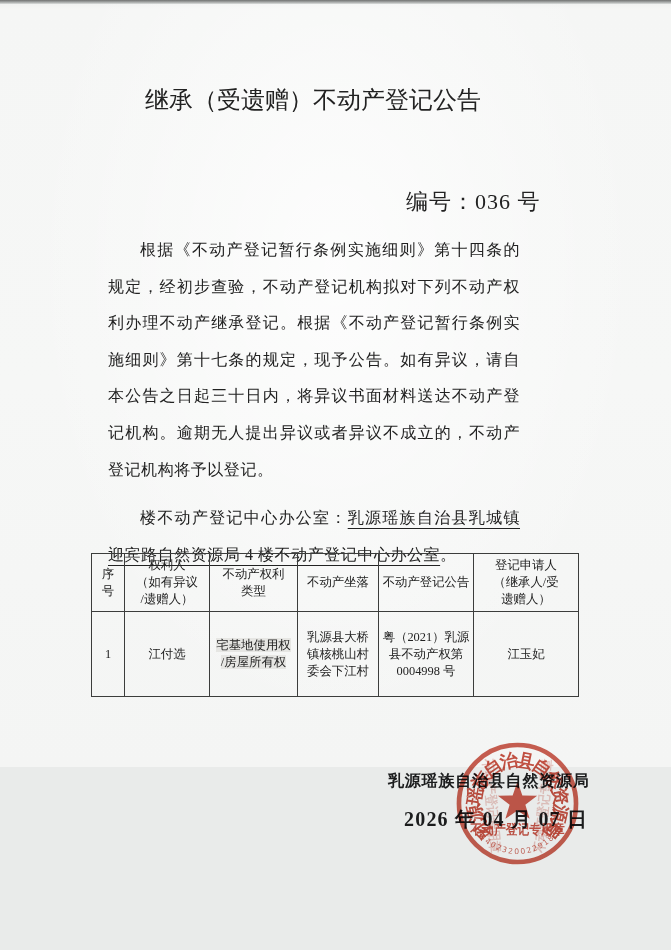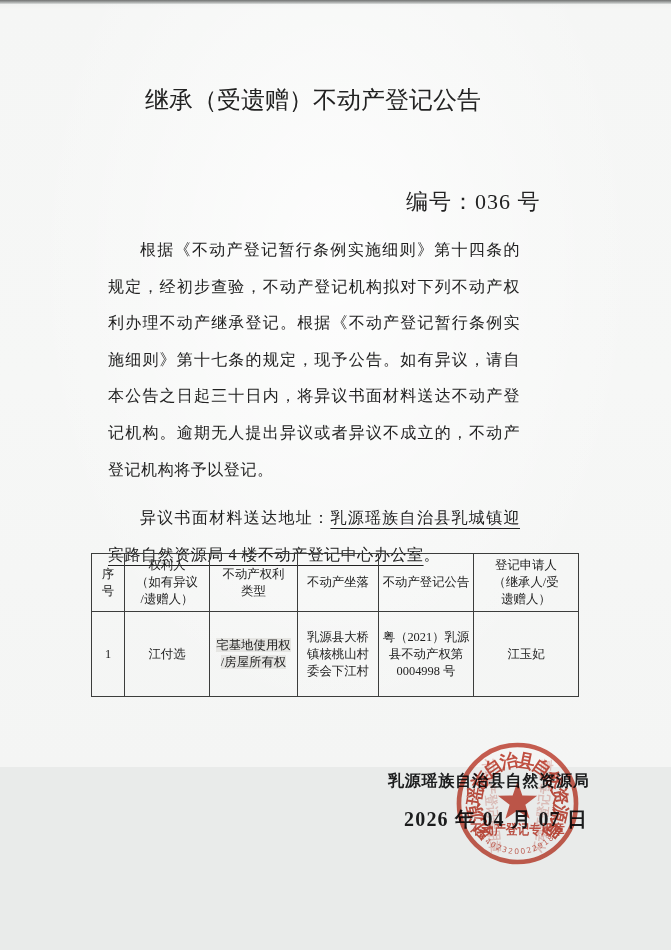--- a/index.html
+++ b/index.html
@@ -74,21 +74,21 @@
 <div class="page">
 
   <div class="scan-edge-top"></div>
 
   <div class="doc-title">继承（受遗赠）不动产登记公告</div>
 
   <div class="doc-number">编号：036 号</div>
 
   <div class="body-text">
       <div class="para"><span>根据《不动产登记暂行条例实施细则》第十四条的规定，经初步查验，不动产登记机构拟对下列不动产权利办理不动产继承登记。根据《不动产登记暂行条例实施细则》第十七条的规定，现予公告。如有异议，请自本公告之日起三十日内，将异议书面材料送达不动产登记机构。逾期无人提出异议或者异议不成立的，不动产登记机构将予以登记。</span></div>
-      <div class="para"><span>异议书面材料送达地址：</span><span class="u">乳源瑶族自治县乳城镇迎宾路自然资源局 4 楼不动产登记中心办公室</span><span>。</span></div>
+      <div class="para"><span>楼不动产登记中心办公室：</span><span class="u">乳源瑶族自治县乳城镇迎宾路自然资源局 4 楼不动产登记中心办公室</span><span>。</span></div>
     </div>
 
   <table class="announce-table">
     <colgroup>
       <col style="width:33px">
         <col style="width:85px">
         <col style="width:88px">
       <col style="width:81px">
         <col style="width:95px">
         <col style="width:105px">

